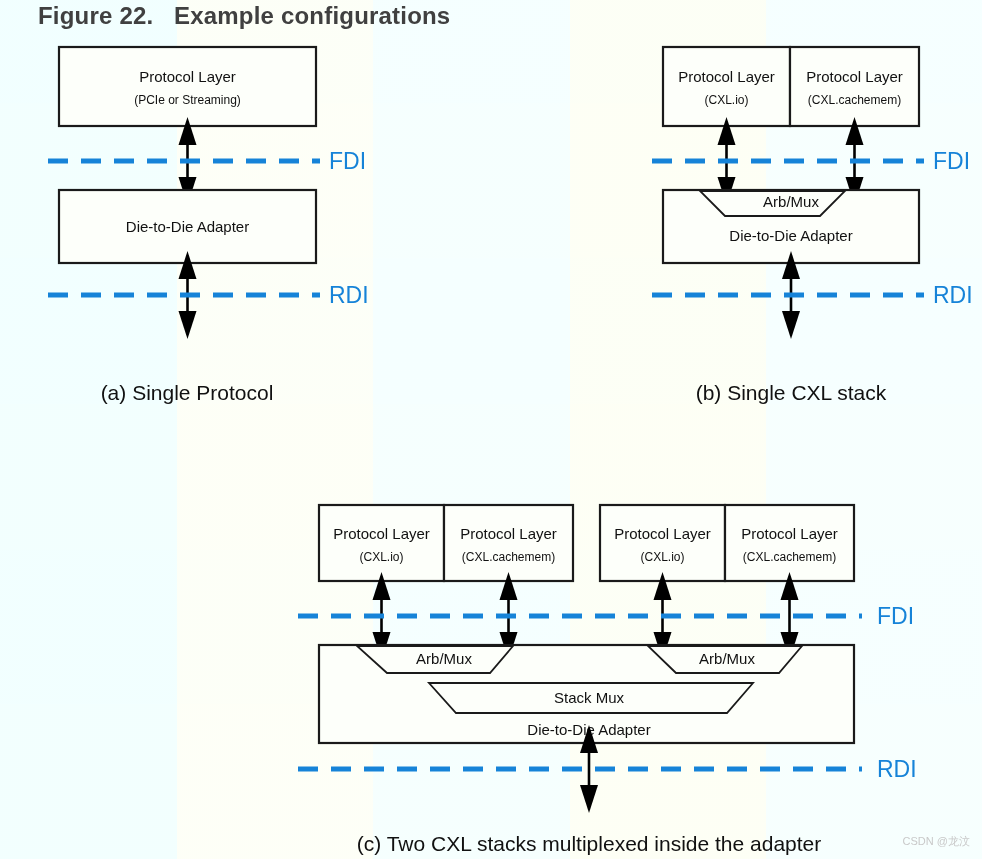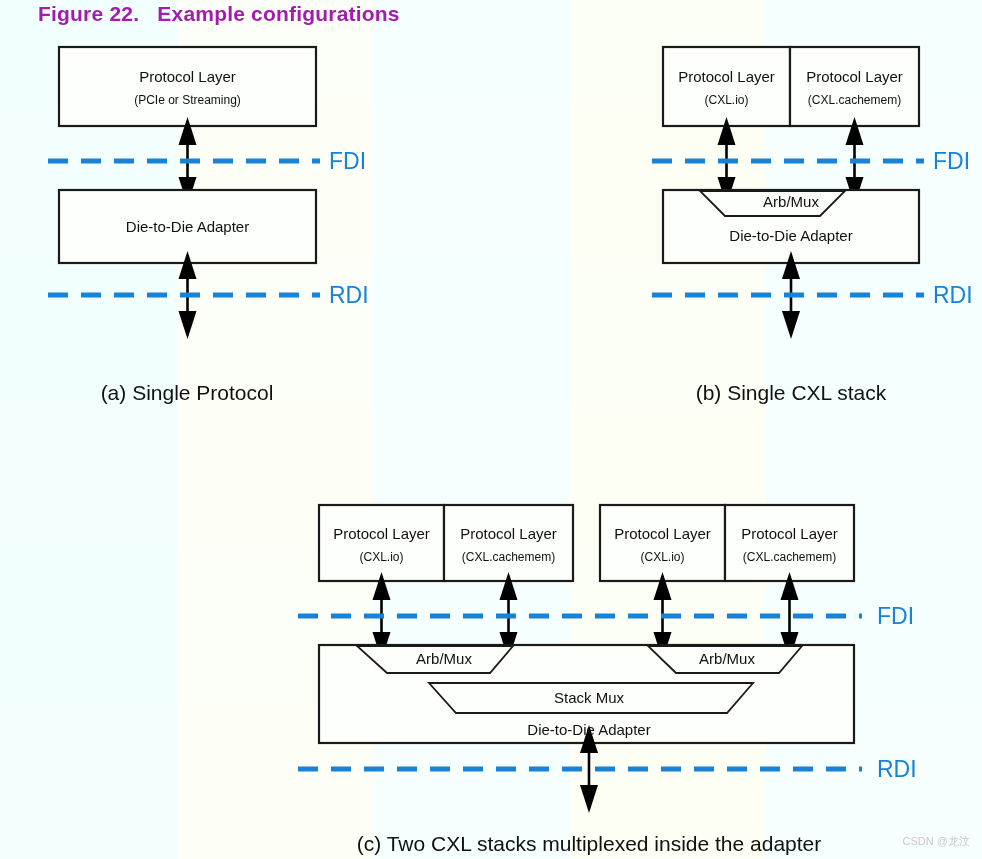--- a/index.html
+++ b/index.html
@@ -32,23 +32,23 @@
         rgba(255,255,248,0.8) 47% 64%,
         rgba(249,255,253,0.8) 64% 82%,
         rgba(255,255,250,0.8) 82% 100%);
     pointer-events: none;
     z-index: 0;
   }
   .figure-title {
     position: absolute;
     left: 38px;
     top: 2px;
-    font-size: 21px;
+    font-size: 24px;
     font-weight: bold;
-    color: #a21caf;
+    color: #404040;
     letter-spacing: 0.2px;
     white-space: pre;
     z-index: 3;
   }
   svg.diagram {
     position: absolute;
     left: 0;
     top: 0;
     width: 982px;
     height: 859px;

